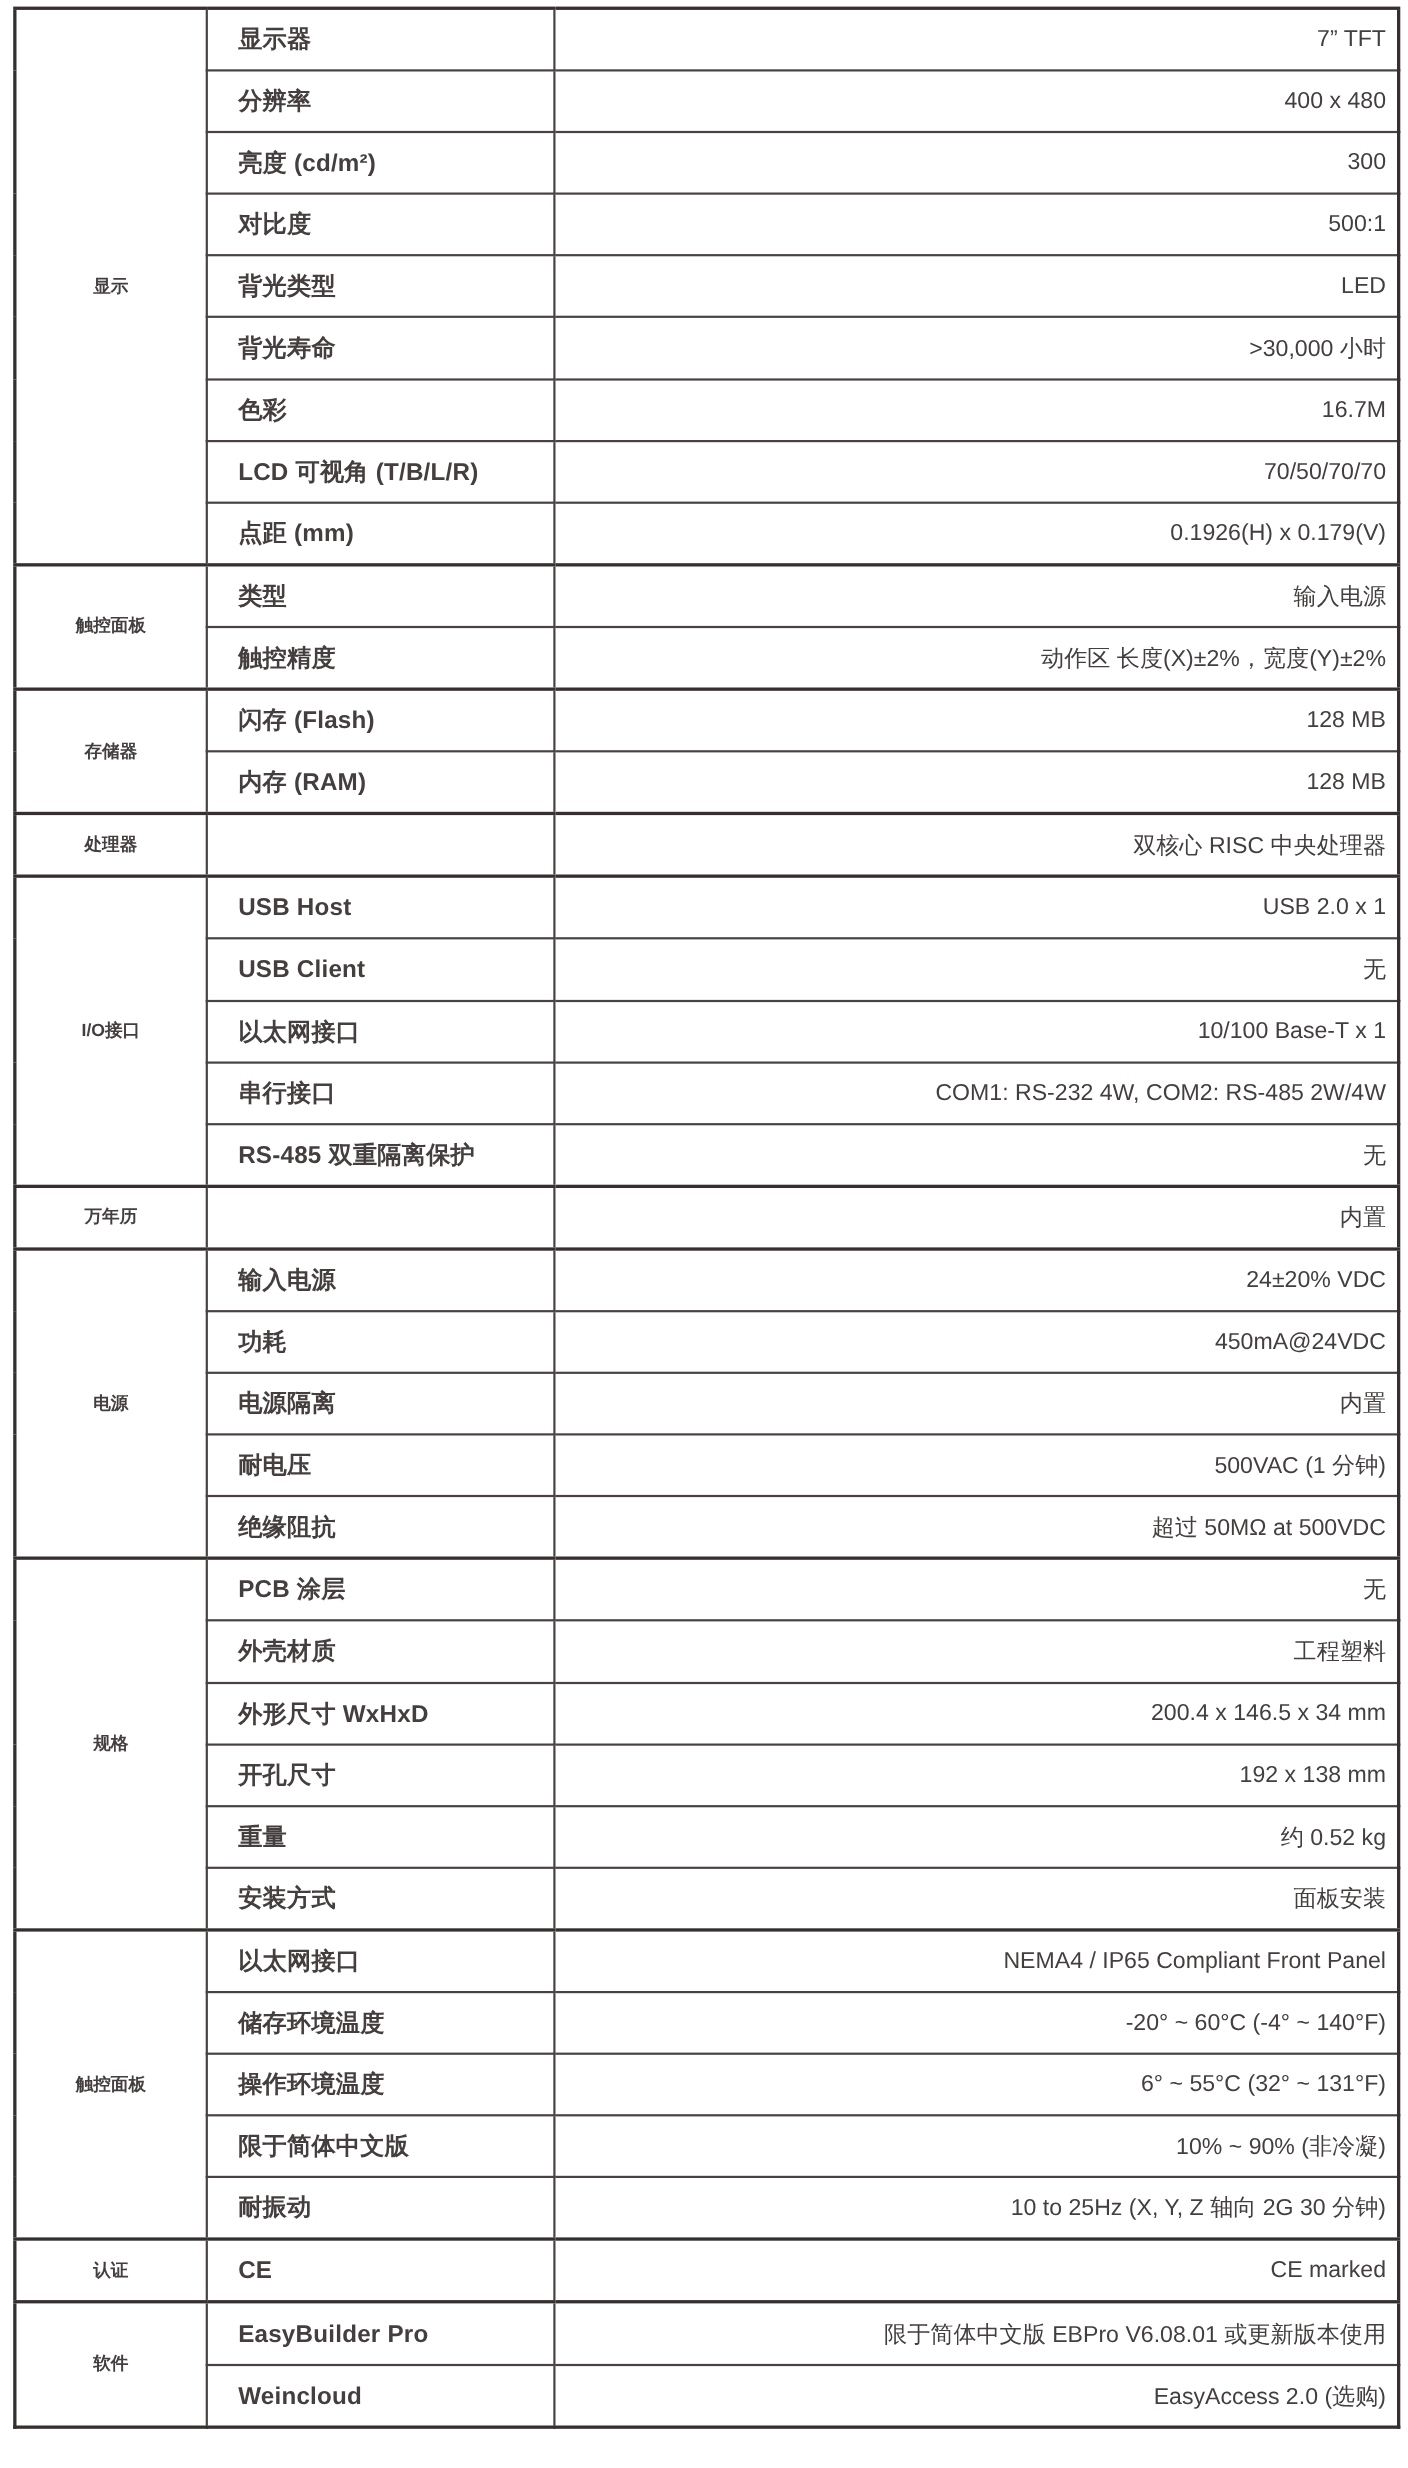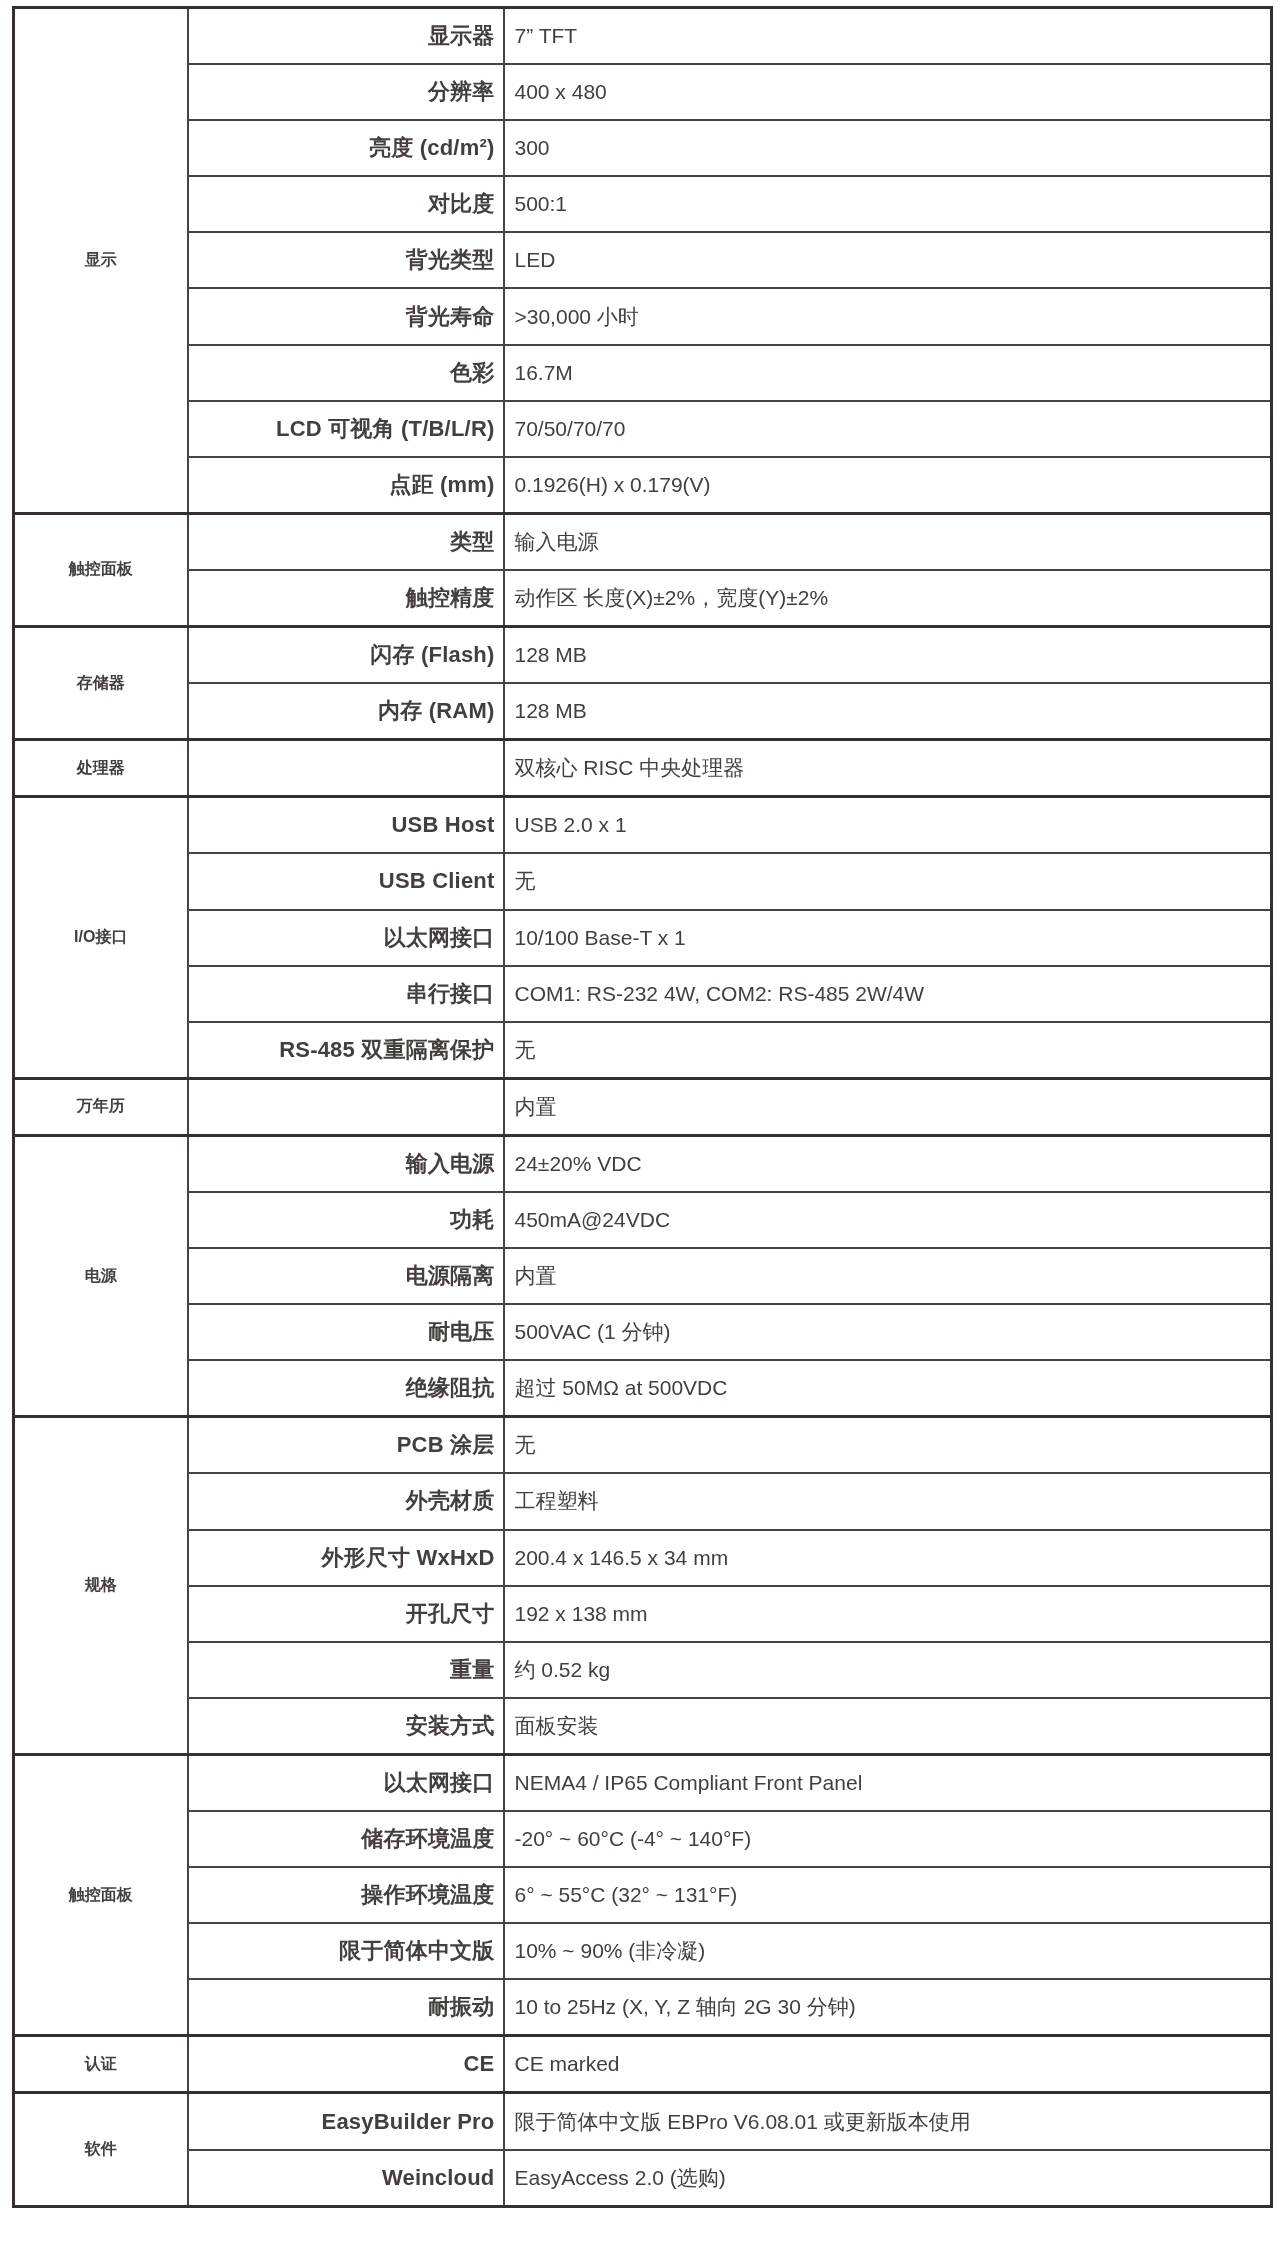--- a/index.html
+++ b/index.html
@@ -40,28 +40,28 @@
   }
   th.cat {
     font-weight: 700;
     font-size: 16px;
     text-align: center;
     padding: 0 4px;
   }
   td.attr {
     font-weight: 700;
     font-size: 22px;
-    text-align: right;
+    text-align: left;
     padding: 0 8px 0 28px;
     letter-spacing: 0.2px;
   }
   td.val {
     font-weight: 400;
     font-size: 21px;
-    text-align: left;
+    text-align: right;
     padding: 0 10px;
     margin-left: 44px;
   }
 </style>
 </head>
 <body>
 
 <div class="page">
   <table class="spec-table">
     <colgroup>

